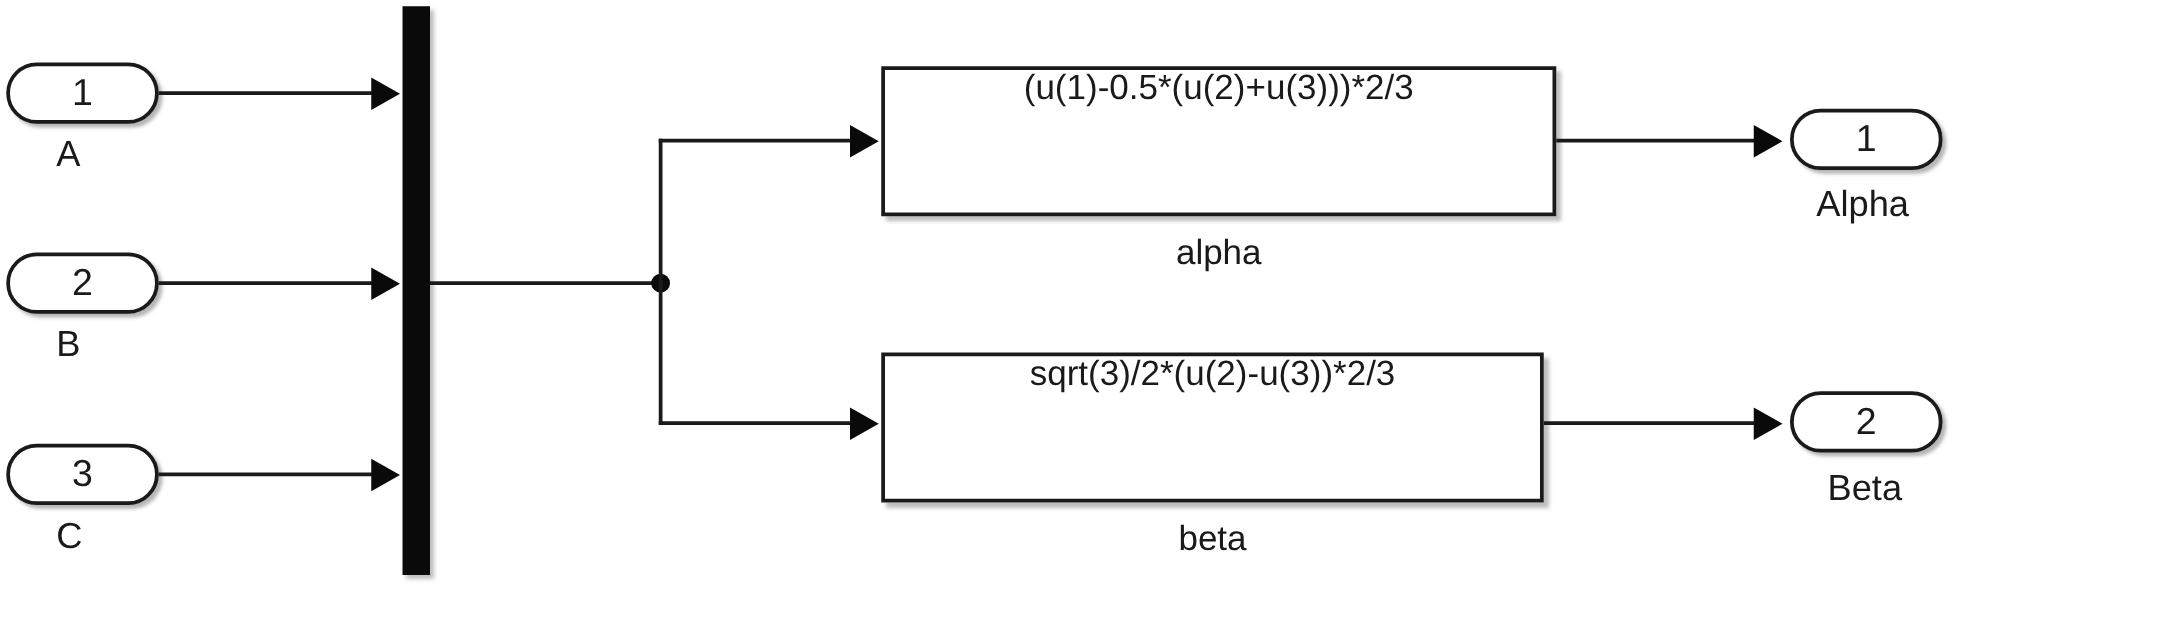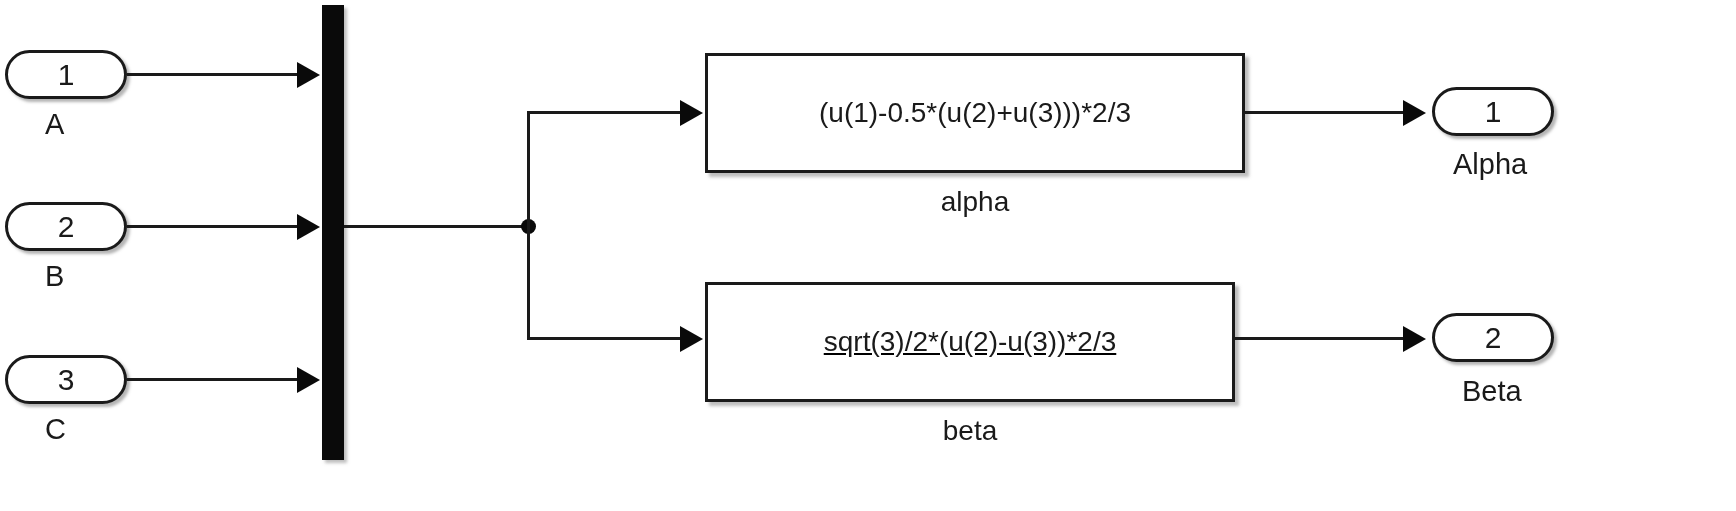--- a/index.html
+++ b/index.html
@@ -58,21 +58,20 @@
   .mux-bar {
     background: #0a0a0a;
     box-shadow: 3px 3px 3px rgba(130,130,130,0.5);
   }
 
   
   .fcn-block {
     background: #ffffff;
     border: 3px solid #1a1a1a;
     display: flex;
-    align-items: center;
     justify-content: center;
     box-shadow: 4px 4px 3px rgba(125,125,125,0.5);
   }
   .fcn-text {
     font-family: "Liberation Sans", sans-serif;
     font-size: 28px;
     color: #1a1a1a;
     white-space: nowrap;
     line-height: 1;
   }
@@ -156,21 +155,21 @@
   <div class="node arrow" style="left:680px; top:326px;"></div>
 
   <div class="node fcn-block" style="left:705px; top:53px; width:540px; height:120px;">
     <span class="fcn-text">(u(1)-0.5*(u(2)+u(3)))*2/3</span>
   </div>
   <div class="blk-label" style="left:705px; top:188px; width:540px;">alpha</div>
 
   <div class="node wire-h" style="left:1245px; top:111px; width:160px;"></div>
   <div class="node arrow" style="left:1403px; top:100px;"></div>
 
-  <div class="node fcn-block" style="left:705px; top:282px; width:530px; height:120px;text-decoration:underline;">
+  <div class="node fcn-block" style="left:705px; top:282px; width:530px; height:120px;">
     <span class="fcn-text">sqrt(3)/2*(u(2)-u(3))*2/3</span>
   </div>
   <div class="blk-label" style="left:705px; top:417px; width:530px;">beta</div>
 
   <div class="node wire-h" style="left:1235px; top:337px; width:170px;"></div>
   <div class="node arrow" style="left:1403px; top:326px;"></div>
 
   <div class="node port" style="left:1432px; top:87px; width:122px; height:49px;">
     <span class="port-num">1</span>
   </div>

